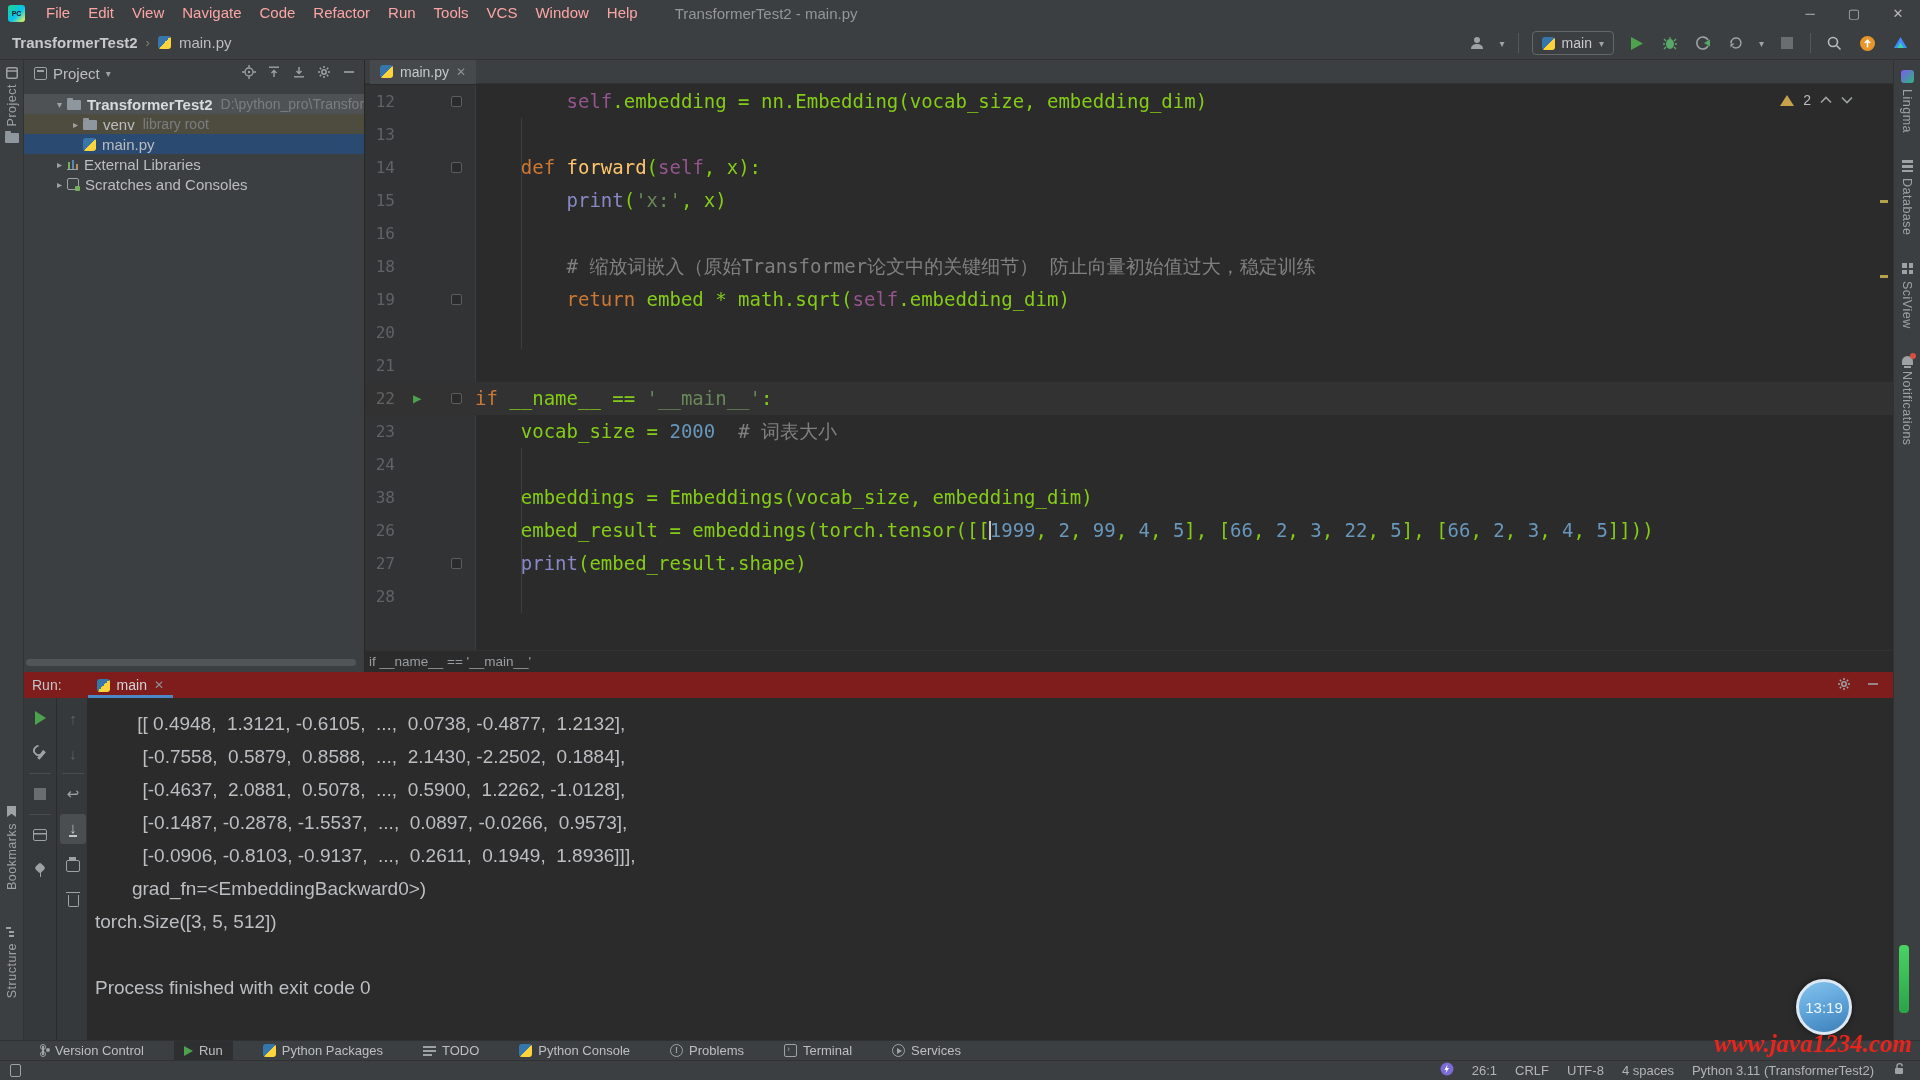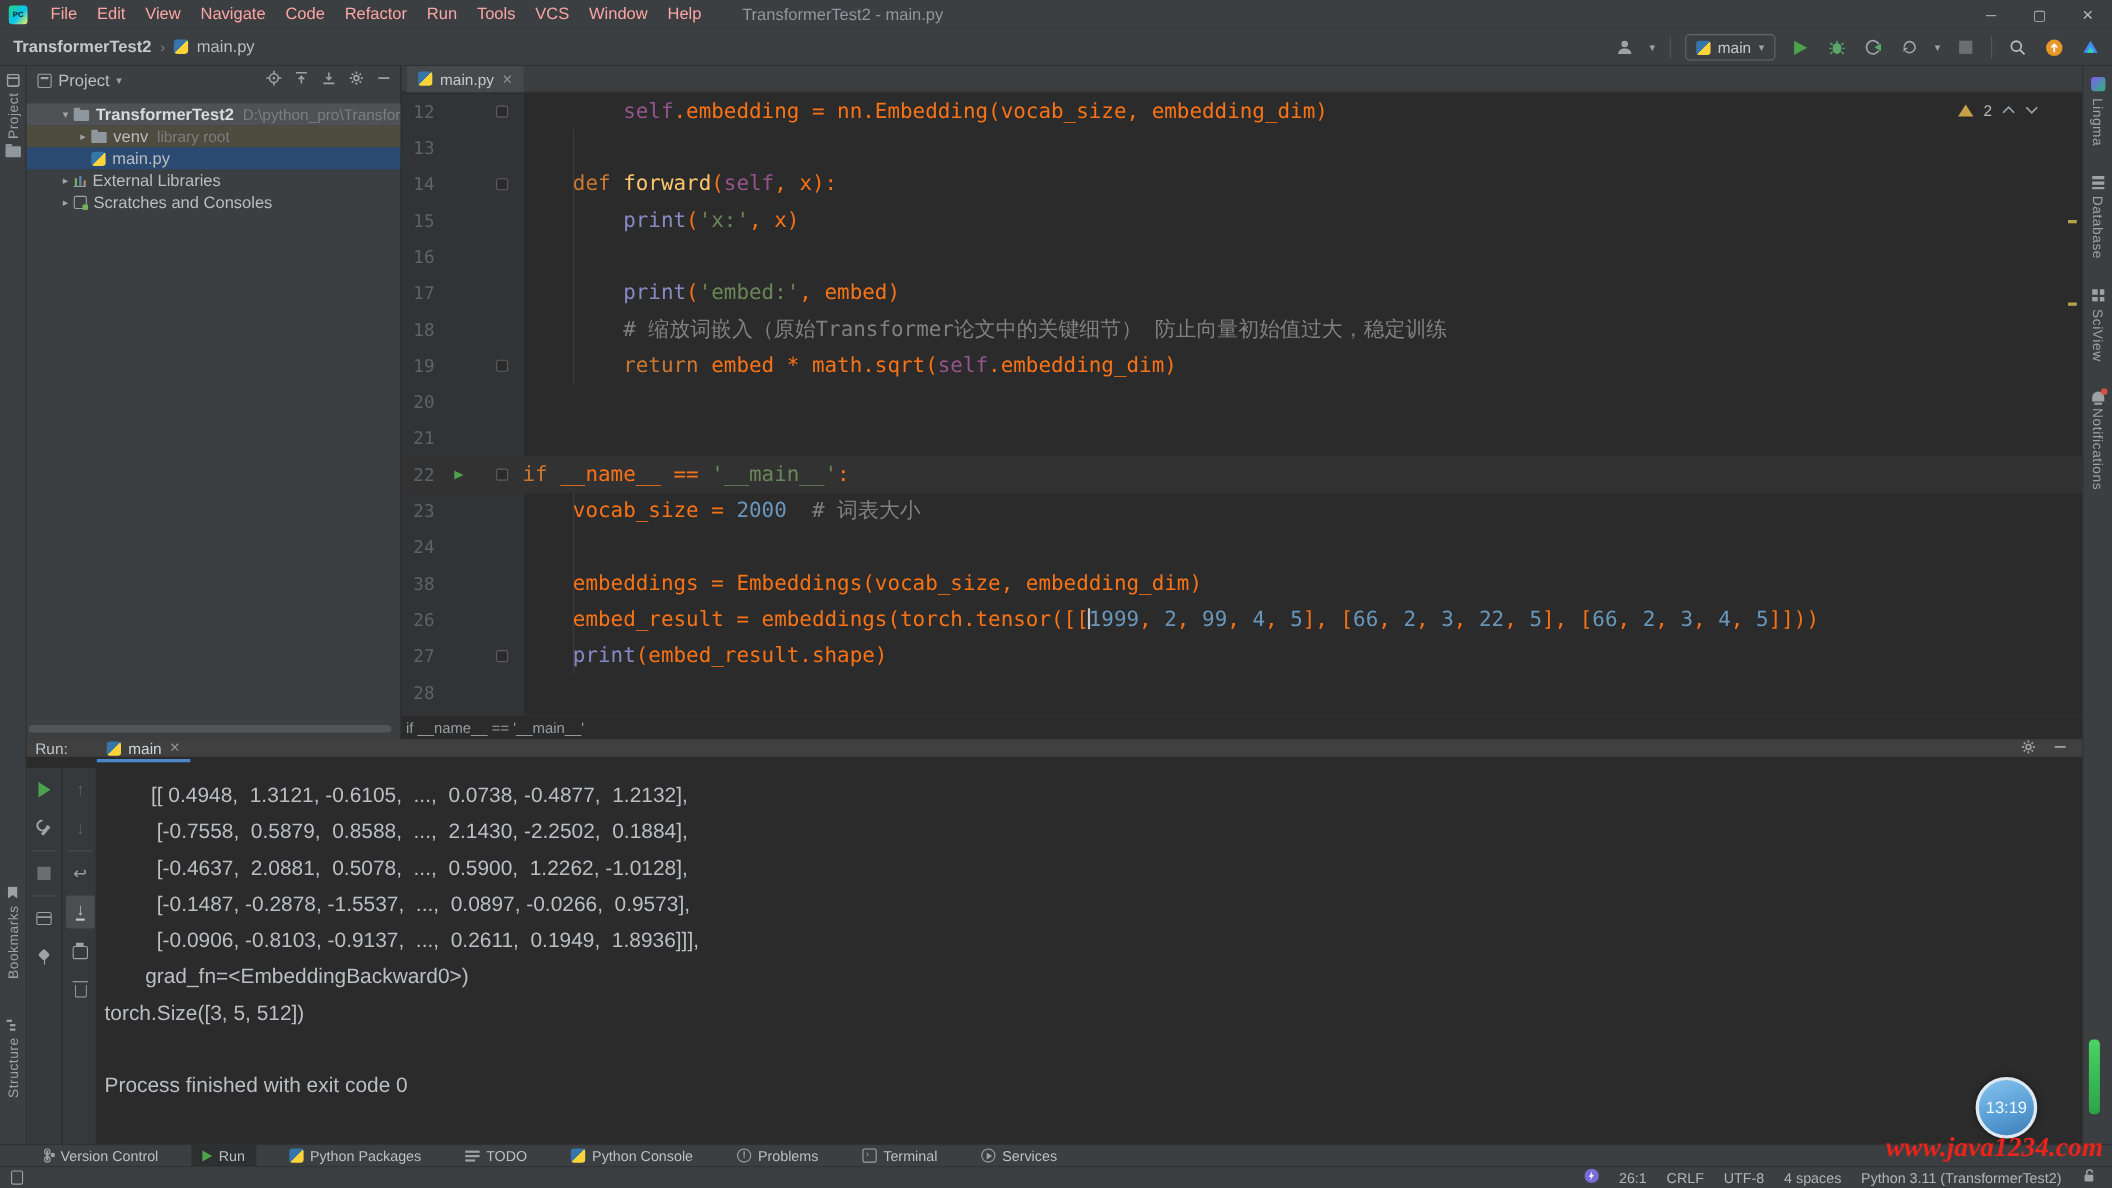--- a/index.html
+++ b/index.html
@@ -74,41 +74,41 @@
   .indent-guide{position:absolute;width:1px;background:#3c3e40}
   #code-lines{position:absolute;left:0;top:0;width:100%}
   .code-line{position:relative;height:33px;line-height:33px;font-family:"DejaVu Sans Mono",monospace;font-size:19px;white-space:pre;color:#a9b7c6}
   .code-line.current{background:#323232}
   .code-line .gutter{position:absolute;left:0;top:0;width:110px;height:33px}
   .lnum{position:absolute;left:0;top:0;width:30px;text-align:right;color:#606366;font-size:16px;font-family:"DejaVu Sans Mono",monospace}
   .runmark{position:absolute;left:48px;top:0;color:#4da24d;font-size:14px;display:none}
   .foldmark{position:absolute;left:86px;top:11px;width:11px;height:11px;border:1px solid #5b5e60;border-radius:2px;display:none;background:#2b2b2b}
   .runmark.show,.foldmark.show{display:block}
   .code-text{position:absolute;left:110px;top:0}
-  .tk-d{color:#f97316}.tk-k{color:#cc7832}.tk-s{color:#94558d}.tk-f{color:#ffc66d}
+  .tk-d{color:#84cc16}.tk-k{color:#cc7832}.tk-s{color:#94558d}.tk-f{color:#ffc66d}
   .tk-b{color:#8888c6}.tk-str{color:#6a8759}.tk-n{color:#6897bb}.tk-c{color:#808080}
   .caret{display:inline-block;width:2px;height:19px;background:#c3c5c7;vertical-align:-3px;margin:0 -1px}
   #editor-breadcrumb{position:absolute;left:0;bottom:0;width:100%;height:22px;background:#2b2b2b;border-top:1px solid #323232;line-height:21px;padding-left:4px;font-size:13.5px;color:#9a9da0}
   .stripe-mark{position:absolute;width:8px;height:3px;background:#b3a24a;right:5px;z-index:12}
 
   
   #right-stripe{position:absolute;right:0;top:60px;width:27px;height:980px;background:#3c3f41;border-left:1px solid #323232;z-index:20;display:flex;flex-direction:column;align-items:center;padding-top:10px;gap:26px}
   .stripe-btn-v{display:flex;flex-direction:column;align-items:center;gap:6px}
   .vlabel{writing-mode:vertical-rl;font-size:12.5px;color:#9fa2a5;letter-spacing:.5px}
   .ic{position:relative;display:inline-block;width:13px;height:13px}
   .ic-lingma{background:linear-gradient(135deg,#7f5af0,#2cb67d);border-radius:3px}
   .ic-database{background:linear-gradient(#9fa2a5,#9fa2a5) 1px 1px/11px 3px no-repeat, linear-gradient(#9fa2a5,#9fa2a5) 1px 6px/11px 3px no-repeat, linear-gradient(#9fa2a5,#9fa2a5) 1px 11px/11px 2px no-repeat}
   .ic-sciview{background:linear-gradient(#9fa2a5,#9fa2a5) 1px 1px/5px 5px no-repeat, linear-gradient(#9fa2a5,#9fa2a5) 8px 1px/4px 5px no-repeat, linear-gradient(#9fa2a5,#9fa2a5) 1px 8px/5px 4px no-repeat, linear-gradient(#9fa2a5,#9fa2a5) 8px 8px/4px 4px no-repeat}
   .ic-bell{width:11px;height:9px;border-radius:6px 6px 0 0;background:#9fa2a5;margin-top:2px}
   .ic-bell::before{content:"";position:absolute;left:2px;bottom:-3px;width:7px;height:2px;background:#9fa2a5}
   .ic-bell::after{content:"";position:absolute;right:-3px;top:-3px;width:6px;height:6px;border-radius:50%;background:#d64f43}
 
   
   #run-panel{position:absolute;left:24px;top:672px;width:1872px;height:368px;background:#2b2b2b;z-index:15}
-  #run-header{height:16px;background:#404040;display:flex;align-items:center;position:relative}
+  #run-header{height:26px;background:#7f1d1d;display:flex;align-items:center;position:relative}
   #run-label{margin-left:8px;font-size:14px;color:#c3c5c7}
   .rtab{display:flex;align-items:center;gap:7px;margin-left:26px;height:26px;padding:0 9px;position:relative}
   .rtab .rtab-label{font-size:14px;color:#d3d5d7}
   .rtab::after{content:"";position:absolute;left:0;right:0;bottom:0;height:3px;background:#4a88c7}
   #run-header-icons{position:absolute;right:16px;display:flex;gap:15px;align-items:center}
   #console-toolbar{position:absolute;left:0;top:26px;width:64px;bottom:0;background:#36393b;border-right:1px solid #2b2b2b}
   #ct-col2{position:absolute;left:32px;top:0;width:32px;height:100%;border-left:1px solid #2b2b2b}
   .ct-col{position:absolute;left:0;top:0;width:32px}
   .ct-ic{width:32px;height:30px;display:flex;align-items:center;justify-content:center;margin-top:5px;color:#9fa2a5;font-size:15px}
   .ct-ic.dim{color:#606366}
@@ -367,21 +367,20 @@
     <div id="gutter-bg"></div>
     <div id="gutter-sep"></div>
     <div class="indent-guide" style="left:156px;top:33px;height:231px"></div>
     <div class="indent-guide" style="left:156px;top:363px;height:165px"></div>
     <div id="code-lines">
         <div class="code-line"><span class="gutter"><span class="lnum">12</span><span class="foldmark show"></span></span><span class="code-text"><span class="tk-d">        </span><span class="tk-s">self</span><span class="tk-d">.embedding = nn.Embedding(vocab_size, embedding_dim)</span></span></div>
         <div class="code-line"><span class="gutter"><span class="lnum">13</span></span><span class="code-text"></span></div>
         <div class="code-line"><span class="gutter"><span class="lnum">14</span><span class="foldmark show"></span></span><span class="code-text"><span class="tk-d">    </span><span class="tk-k">def </span><span class="tk-f">forward</span><span class="tk-d">(</span><span class="tk-s">self</span><span class="tk-d">, x):</span></span></div>
         <div class="code-line"><span class="gutter"><span class="lnum">15</span></span><span class="code-text"><span class="tk-d">        </span><span class="tk-b">print</span><span class="tk-d">(</span><span class="tk-str">'x:'</span><span class="tk-d">, x)</span></span></div>
         <div class="code-line"><span class="gutter"><span class="lnum">16</span></span></div>
-        <div class="code-line"><span class="gutter"><span class="lnum">17</span></span><span class="code-text"><span class="tk-d">        </span><span class="tk-b">print</span><span class="tk-d">(</span><span class="tk-str">'embed:'</span><span class="tk-d">, embed)</span></span></div>
         <div class="code-line"><span class="gutter"><span class="lnum">18</span></span><span class="code-text"><span class="tk-d">        </span><span class="tk-c"># 缩放词嵌入（原始Transformer论文中的关键细节） 防止向量初始值过大，稳定训练</span></span></div>
         <div class="code-line"><span class="gutter"><span class="lnum">19</span><span class="foldmark show"></span></span><span class="code-text"><span class="tk-d">        </span><span class="tk-k">return</span><span class="tk-d"> embed * math.sqrt(</span><span class="tk-s">self</span><span class="tk-d">.embedding_dim)</span></span></div>
         <div class="code-line"><span class="gutter"><span class="lnum">20</span></span><span class="code-text"></span></div>
         <div class="code-line"><span class="gutter"><span class="lnum">21</span></span><span class="code-text"></span></div>
         <div class="code-line current"><span class="gutter"><span class="lnum">22</span><span class="runmark show">▶</span><span class="foldmark show"></span></span><span class="code-text"><span class="tk-k">if</span><span class="tk-d"> __name__ == </span><span class="tk-str">'__main__'</span><span class="tk-d">:</span></span></div>
         <div class="code-line"><span class="gutter"><span class="lnum">23</span></span><span class="code-text"><span class="tk-d">    vocab_size = </span><span class="tk-n">2000</span><span class="tk-d">  </span><span class="tk-c"># 词表大小</span></span></div>
         <div class="code-line"><span class="gutter"><span class="lnum">24</span></span></div>
         <div class="code-line"><span class="gutter"><span class="lnum">38</span></span><span class="code-text"><span class="tk-d">    embeddings = Embeddings(vocab_size, embedding_dim)</span></span></div>
         <div class="code-line"><span class="gutter"><span class="lnum">26</span></span><span class="code-text"><span class="tk-d">    embed_result = embeddings(torch.tensor([[</span><span class="caret"></span><span class="tk-n">1999</span><span class="tk-d">, </span><span class="tk-n">2</span><span class="tk-d">, </span><span class="tk-n">99</span><span class="tk-d">, </span><span class="tk-n">4</span><span class="tk-d">, </span><span class="tk-n">5</span><span class="tk-d">], [</span><span class="tk-n">66</span><span class="tk-d">, </span><span class="tk-n">2</span><span class="tk-d">, </span><span class="tk-n">3</span><span class="tk-d">, </span><span class="tk-n">22</span><span class="tk-d">, </span><span class="tk-n">5</span><span class="tk-d">], [</span><span class="tk-n">66</span><span class="tk-d">, </span><span class="tk-n">2</span><span class="tk-d">, </span><span class="tk-n">3</span><span class="tk-d">, </span><span class="tk-n">4</span><span class="tk-d">, </span><span class="tk-n">5</span><span class="tk-d">]]))</span></span></div>
         <div class="code-line"><span class="gutter"><span class="lnum">27</span><span class="foldmark show"></span></span><span class="code-text"><span class="tk-d">    </span><span class="tk-b">print</span><span class="tk-d">(embed_result.shape)</span></span></div>

